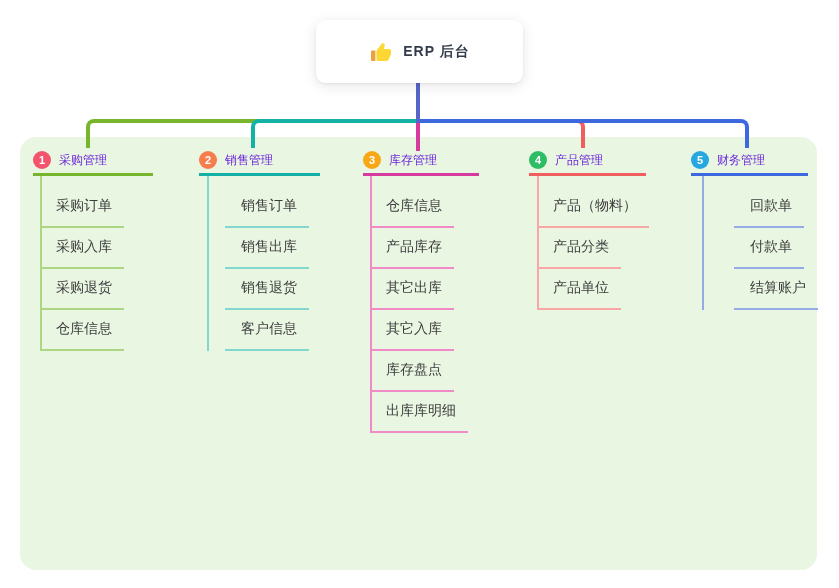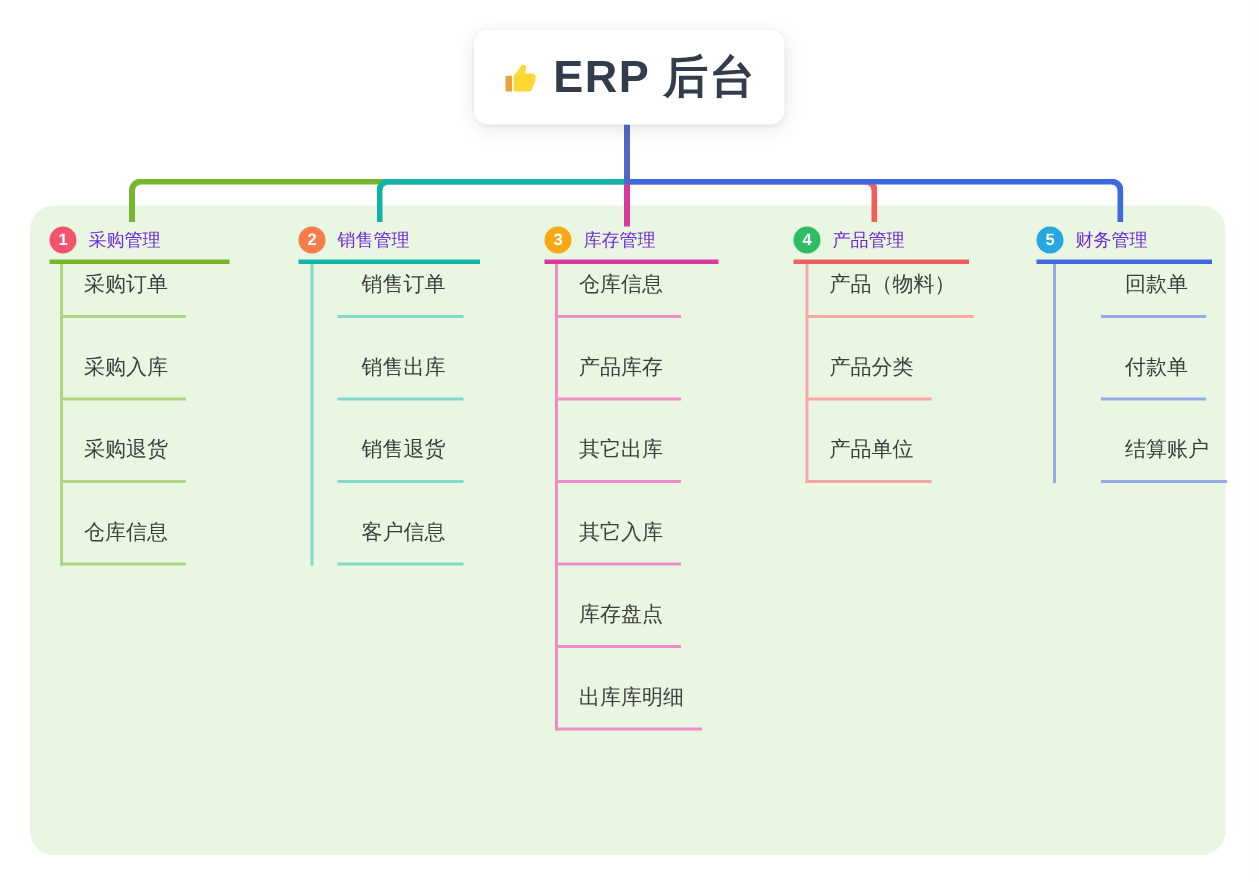--- a/index.html
+++ b/index.html
@@ -20,21 +20,21 @@
     left: 316px; top: 20px;
     width: 207px; height: 63px;
     background: #ffffff;
     border-radius: 9px;
     box-shadow: 0 3px 14px rgba(0,0,0,0.10), 0 1px 3px rgba(0,0,0,0.06);
     display: flex; align-items: center; justify-content: center;
     gap: 10px;
     z-index: 5;
   }
   .root-title {
-    font-size: 30px; font-weight: 600; color: #333c4a;
+    font-size: 14px; font-weight: 600; color: #333c4a;
     letter-spacing: 1px;
   }
 
   
   .panel {
     position: absolute;
     left: 20px; top: 137px;
     width: 797px; height: 433px;
     background: #e9f6e2;
     border-radius: 16px;
@@ -85,27 +85,27 @@
     position: absolute; top: 176px;
     z-index: 3;
   }
   .col1 { left: 40px;  border-left: 2px solid #aed584; }
   .col2 { left: 207px; border-left: 2px solid #82d8cf; }
   .col3 { left: 370px; border-left: 2px solid #ef8cc7; }
   .col4 { left: 537px; border-left: 2px solid #f8a6a6; }
   .col5 { left: 702px; border-left: 2px solid #96abe6; padding-left: 32px; }
 
   .item {
-    height: 55px;
+    height: 41px;
     width: max-content;
     padding-left: 16px; padding-right: 12px;
     display: flex; align-items: flex-end;
     margin-left: -2px;          
   }
-  .item:first-child { height: 36px; }
+  .item:first-child { height: 52px; }
   .col1 .item { border-bottom: 2px solid #aed584; }
   .col2 .item { border-bottom: 2px solid #82d8cf; margin-left: 16px; }
   .col3 .item { border-bottom: 2px solid #ef8cc7; }
   .col4 .item { border-bottom: 2px solid #f8a6a6; }
   .col5 .item { border-bottom: 2px solid #96abe6; }
   .item span {
     font-size: 14px; color: #3d3d3d; white-space: nowrap;
     margin-bottom: 11px;
   }
 </style>

